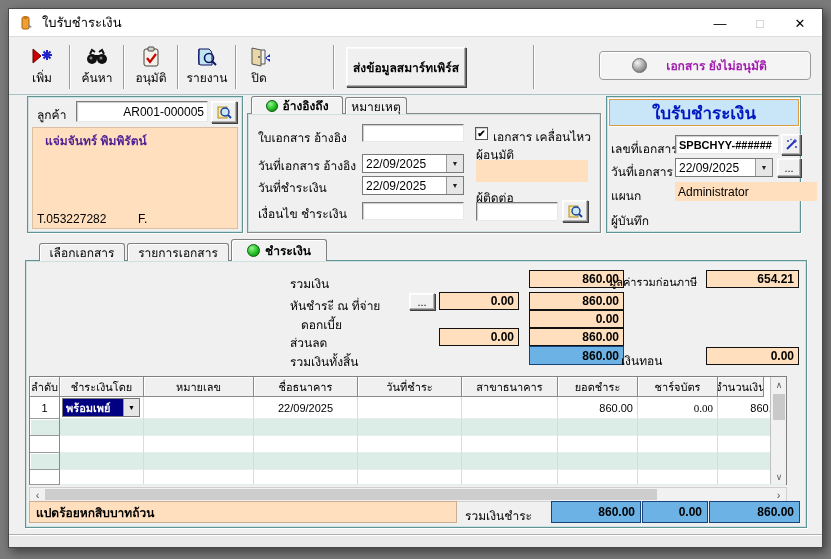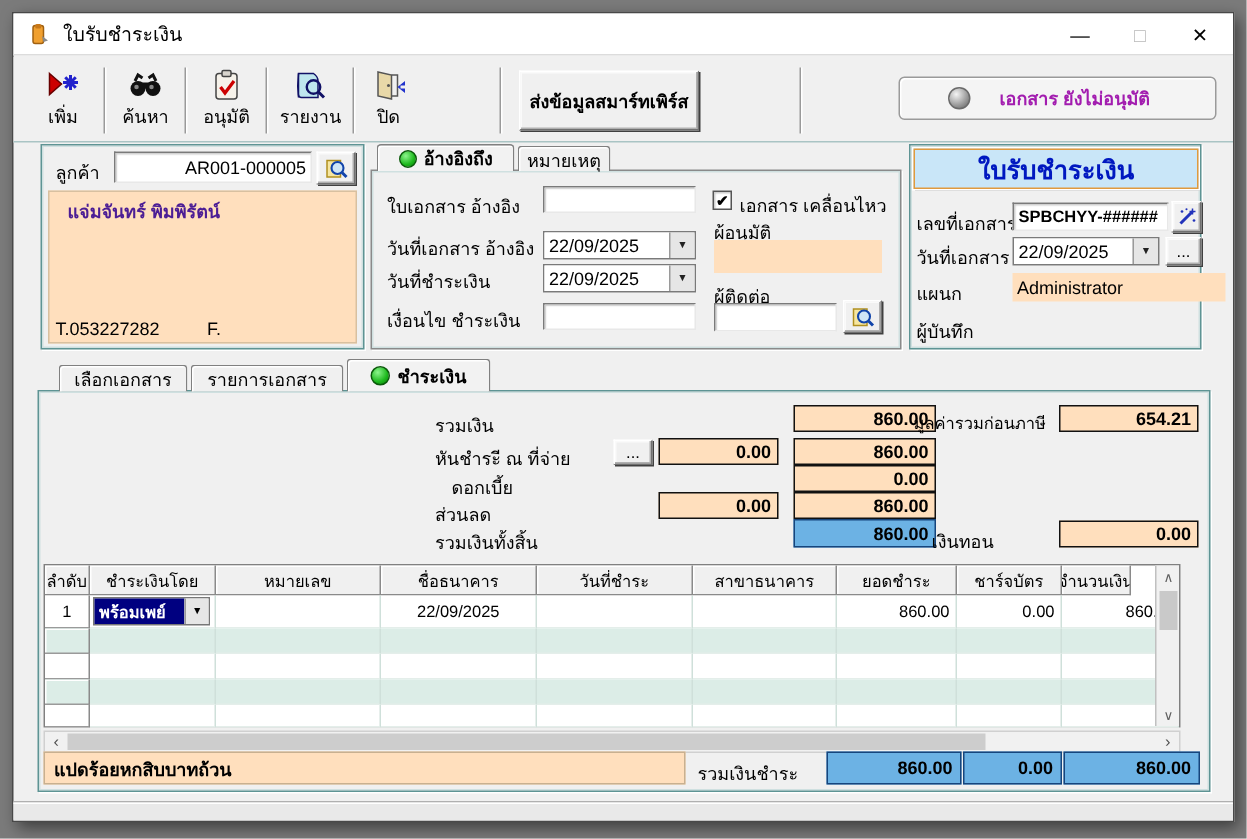--- a/index.html
+++ b/index.html
@@ -141,21 +141,21 @@
   .cell {
     font-size:11px; display:flex; align-items:center;
     border-right:1px solid #cfe0da; border-bottom:1px solid #e4eeea;
     overflow:hidden; white-space:nowrap;
   }
   .numcell { background:#f0f0f0; border-right:1px solid #8a8a8a; border-bottom:1px solid #9a9a9a;
     box-shadow: inset 1px 1px 0 #ffffff; justify-content:center; }
   .altrow .cell { background:#dcede7; }
   .whiterow .cell { background:#ffffff; }
   .c0{width:30px;} .c1{width:84px;} .c2{width:110px;} .c3{width:104px;}
-  .c4{width:104px;} .c5{width:96px;} .c6{width:80px;} .c7{width:70px;} .c8{flex:1;}
+  .c4{width:104px;} .c5{width:96px;} .c6{width:80px;} .c7{width:80px;font-family:Liberation Serif, serif;} .c8{flex:1;}
   .ddl { display:flex; height:19px; width:78px; margin:0 2px; border:1px solid #777; background:#fff; }
   .ddl .sel { flex:1; background:#000080; color:#fff; font-size:11px; font-weight:bold;
     display:flex; align-items:center; padding:0 3px; }
   .ddl .arrow { width:16px; background:#e6e6e6; border-left:1px solid #999;
     display:flex; align-items:center; justify-content:center; font-size:7px; }
 
   
   .vscroll { position:absolute; right:0; top:0; width:16px; height:107px; background:#f1f1f1; border-left:1px solid #c0c0c0; }
   .sarrow { position:absolute; width:16px; height:15px; display:flex; align-items:center; justify-content:center;
     font-size:9px; color:#606060; }

